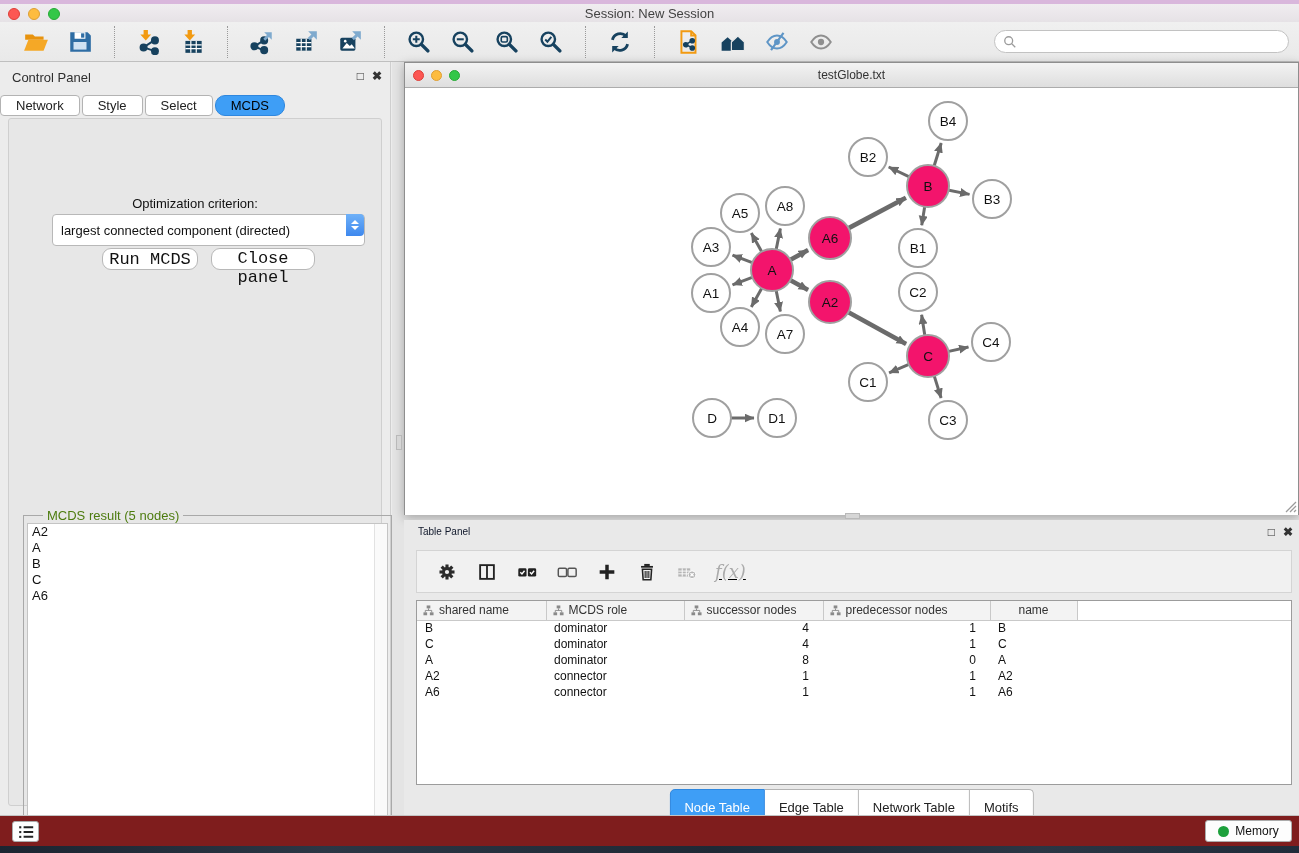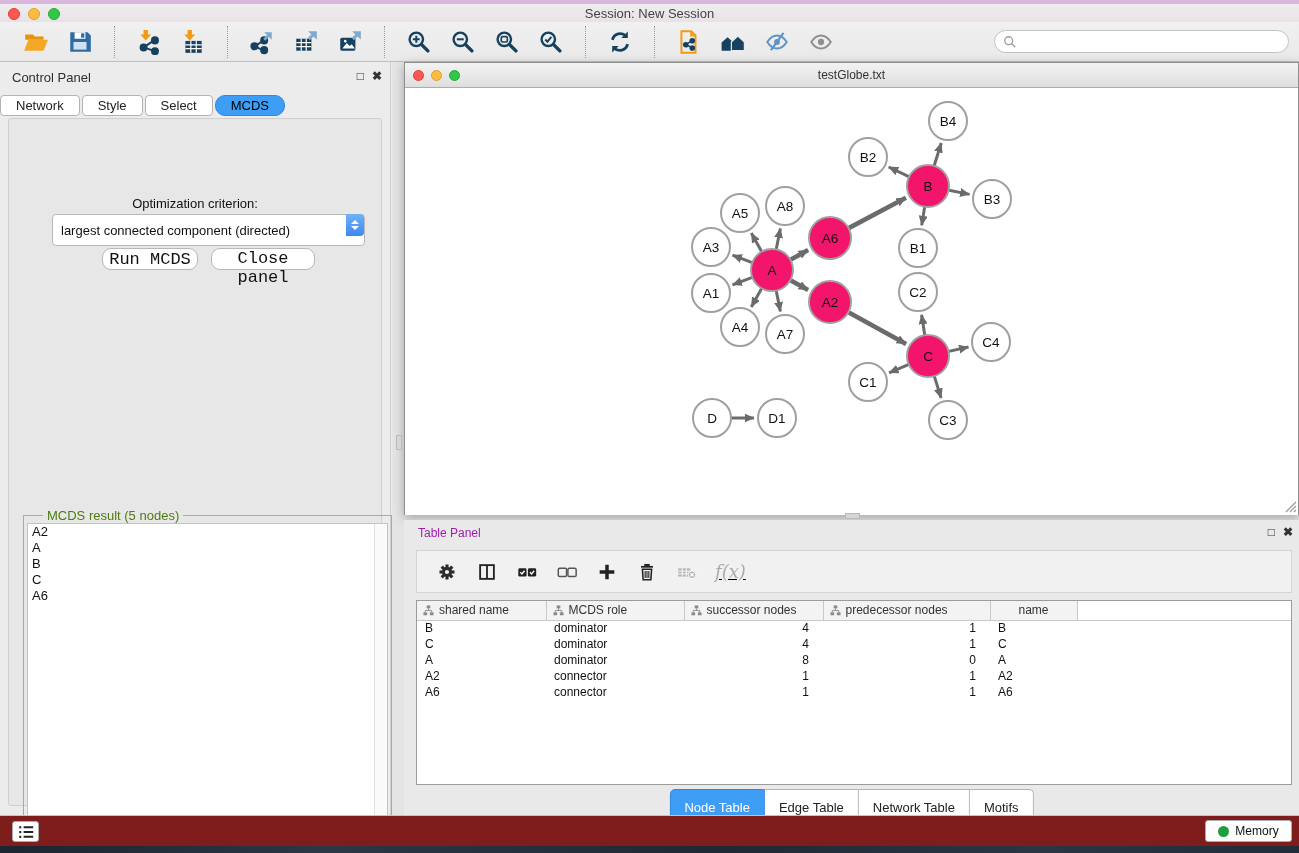--- a/index.html
+++ b/index.html
@@ -59,21 +59,21 @@
   .net-titlebar .tl { top:7px; width:11px; height:11px; }
   .net-titlebar .tl.red { left:8px; } .net-titlebar .tl.yel { left:26px; } .net-titlebar .tl.grn { left:44px; }
   .net-title { position:absolute; width:100%; text-align:center; top:5px; font-size:12px; color:#333; }
   .net-canvas { position:absolute; left:0; top:26px; width:893px; height:426px; background:#fff; }
   .grip { position:absolute; right:1px; bottom:1px; }
   .mini-handle-left { position:absolute; left:-9px; top:372px; width:6px; height:15px; background:#D6D6D6; border:1px solid #B9B9B9; }
   .mini-handle-bottom { position:absolute; left:440px; bottom:-5px; width:15px; height:6px; background:#D6D6D6; border:1px solid #B9B9B9; }
 
   
   .table-panel { position:absolute; left:12px; top:458px; width:895px; height:295px; background:#E9E9E9; }
-  .tp-head { position:absolute; top:6px; left:14px; font-size:12px; color:#a21caf;text-align:center; }
+  .tp-head { position:absolute; top:6px; left:14px; font-size:10px; color:#0f172a;text-align:center; }
   .tp-toolbar { position:absolute; left:12px; top:30px; width:876px; height:43px; background:#F1F1F1; border:1px solid #D4D4D4; display:flex; align-items:center; padding-left:10px;text-decoration:underline; }
   .tp-btn { background:none; border:none; width:28px; height:28px; display:flex; align-items:center; justify-content:center; margin:0 6px; }
   .tp-btn svg { width:22px; height:22px; }
   .fx { font-family:"DejaVu Serif", serif; font-style:italic; font-size:18px; color:#ABABAB; margin-left:8px; }
   .tp-table-wrap { position:absolute; left:12px; top:80px; width:876px; height:185px; background:#fff; border:1px solid #9C9C9C; overflow:hidden; }
   table.data { border-collapse:collapse; width:100%; table-layout:fixed; }
   table.data th { height:19px; background:#F3F3F3; border-bottom:1px solid #C9C9C9; border-right:1px solid #C9C9C9; font-size:12px; font-weight:normal; color:#333; text-align:left; padding:0 6px; white-space:nowrap; overflow:hidden; }
   table.data th .hdr { display:flex; align-items:center; gap:5px; justify-content:flex-start; }
   table.data th.center .hdr { justify-content:center; }
   table.data th.filler { background:#fff; border-right:none; }

